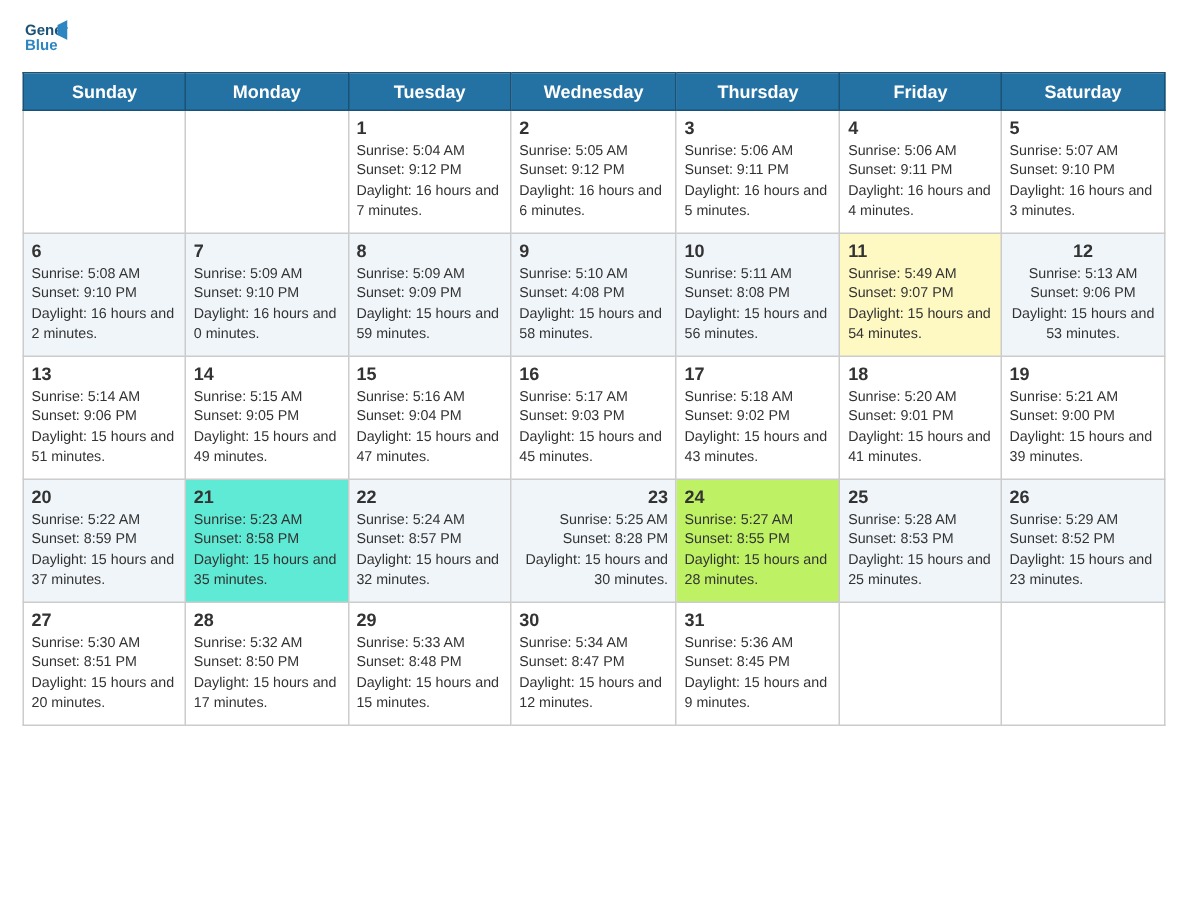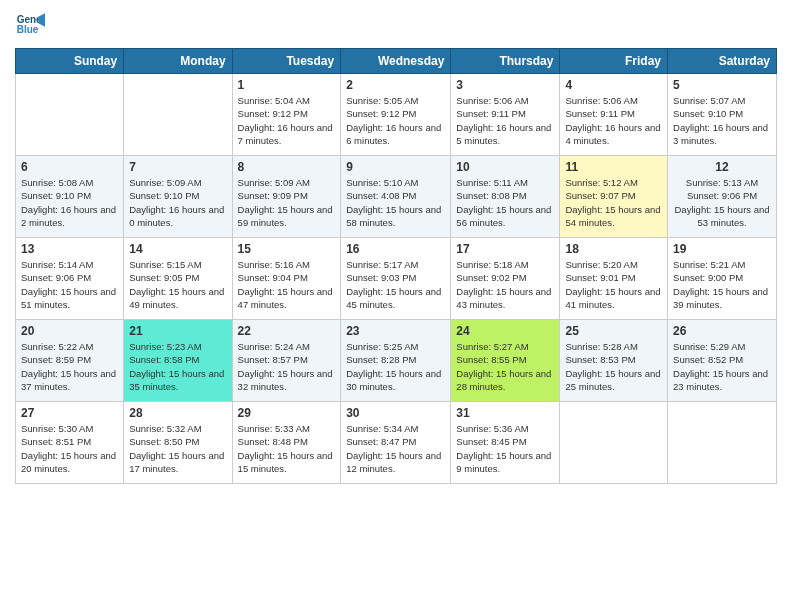--- a/index.html
+++ b/index.html
@@ -44,21 +44,21 @@
       color: #555;
     }
     .calendar {
       width: 100%;
       border-collapse: collapse;
       border: 1px solid #ccc;
     }
     .calendar th {
       background-color: #2471a3;
       color: #fff;
-      text-align: right;
+      text-align: center;
       padding: 5px 6px;
       font-size: 12px;
       font-weight: bold;
       border: 1px solid #1a5276;
     }
     .calendar td {
       vertical-align: top;
       border: 1px solid #ccc;
       padding: 4px 5px;
       width: 113px;
@@ -184,21 +184,21 @@
           </td>
           <td style="background: rgb(240, 245, 249);">
             <div class="day-number">10</div>
             <div class="day-info">Sunrise: 5:11 AM
 Sunset: 8:08 PM
 Daylight: 15 hours
 and 56 minutes.</div>
           </td>
           <td style="background: #fef9c3; margin-left: 40px;">
             <div class="day-number">11</div>
-            <div class="day-info">Sunrise: 5:12 AM
+            <div class="day-info">Sunrise: 5:49 AM
 Sunset: 9:07 PM
 Daylight: 15 hours
 and 54 minutes.</div>
           </td>
           <td style="background: rgb(240, 245, 249); text-align: center;">
             <div class="day-number">12</div>
             <div class="day-info">Sunrise: 5:13 AM
 Sunset: 9:06 PM
 Daylight: 15 hours
 and 53 minutes.</div>
@@ -270,21 +270,21 @@
 Daylight: 15 hours
 and 35 minutes.</div>
           </td>
           <td style="background: rgb(240, 245, 249);">
             <div class="day-number">22</div>
             <div class="day-info">Sunrise: 5:24 AM
 Sunset: 8:57 PM
 Daylight: 15 hours
 and 32 minutes.</div>
           </td>
-          <td style="background: rgb(240, 245, 249);">
+          <td style="background: rgb(240, 245, 249); text-align: right;">
             <div class="day-number">23</div>
             <div class="day-info">Sunrise: 5:25 AM
 Sunset: 8:28 PM
 Daylight: 15 hours
 and 30 minutes.</div>
           </td>
           <td style="background: #bef264;">
             <div class="day-number">24</div>
             <div class="day-info">Sunrise: 5:27 AM
 Sunset: 8:55 PM

